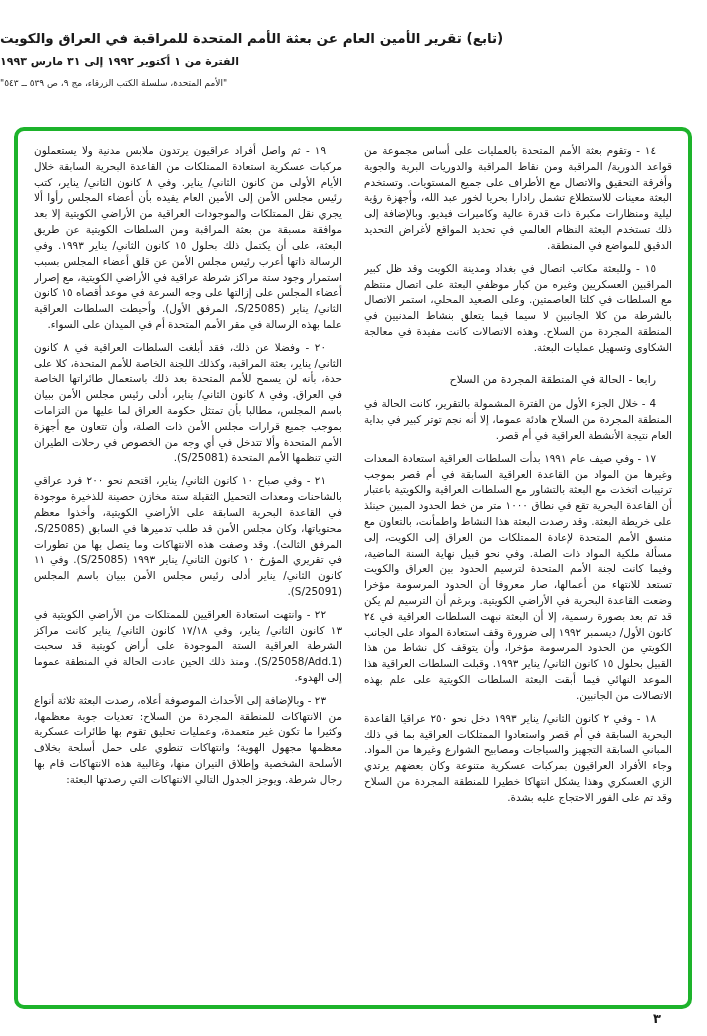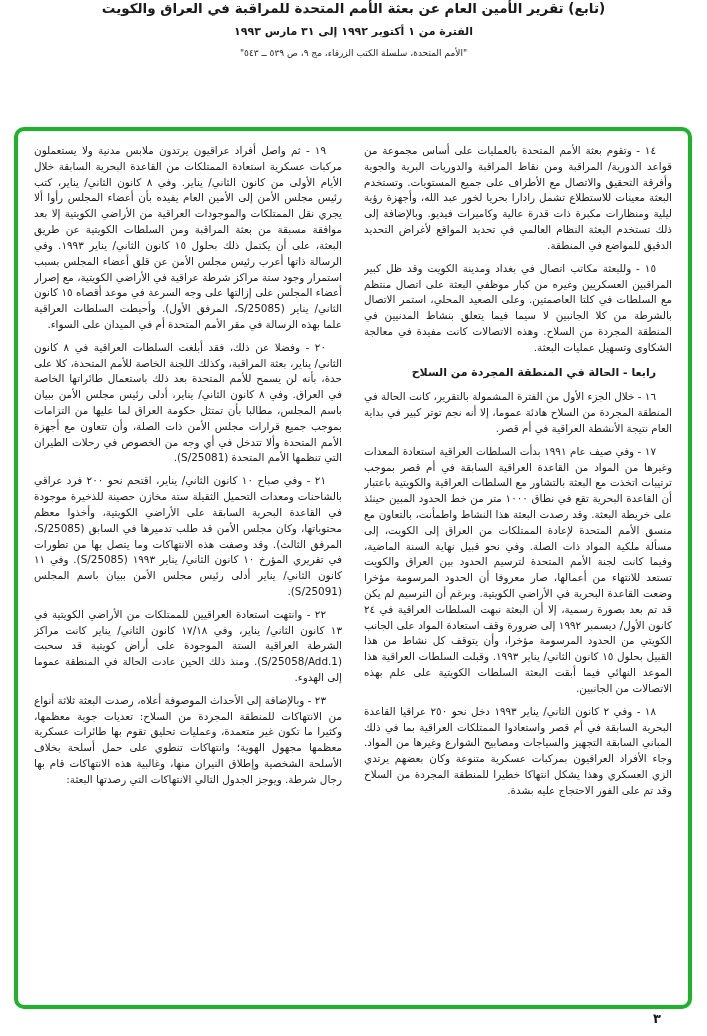--- a/index.html
+++ b/index.html
@@ -8,21 +8,22 @@
     width: 707px;
     height: 1036px;
     margin: 0 auto;
     background: #ffffff;
     font-family: "DejaVu Sans", sans-serif;
     color: #1a1a1a;
     overflow: hidden;
   }
   .header {
     direction: rtl;
-    text-align: center;
+    text-align: left;
+    padding-top: 30px;
   }
   .header-line1 {
     font-size: 13.5px;
     font-weight: bold;
     letter-spacing: 0.2px;
   }
   .header-line2 {
     font-size: 11px;
     font-weight: bold;
     margin-top: 9px;
@@ -57,22 +58,22 @@
     font-size: 10.4px;
     line-height: 1.52;
     overflow: hidden;
   }
   .column p {
     margin: 0 0 7px 0;
     text-indent: 16px;
   }
   .section-heading {
     font-size: 11px;
-    font-weight: bold;
-    margin: 9px 0 8px 0;
+    font-weight: normal;
+    margin: 16px 0 8px 0;
     text-indent: 16px;
   }
   .page-number {
     position: absolute;
     bottom: 10px;
     right: 46px;
     font-size: 13px;
     font-weight: bold;
     direction: rtl;
   }
@@ -88,21 +89,21 @@
     <div class="header-line3">"الأمم المتحدة، سلسلة الكتب الزرقاء، مج ٩، ص ٥٣٩ ــ ٥٤٣"</div>
   </header>
 
   <div class="content-frame">
     <div class="columns">
 
       <div class="column">
         <p>١٤ - وتقوم بعثة الأمم المتحدة بالعمليات على أساس مجموعة من قواعد الدورية/ المراقبة ومن نقاط المراقبة والدوريات البرية والجوية وأفرقة التحقيق والاتصال مع الأطراف على جميع المستويات. وتستخدم البعثة معينات للاستطلاع تشمل رادارا بحريا لخور عبد الله، وأجهزة رؤية ليلية ومنظارات مكبرة ذات قدرة عالية وكاميرات فيديو. وبالإضافة إلى ذلك تستخدم البعثة النظام العالمي في تحديد المواقع لأغراض التحديد الدقيق للمواضع في المنطقة.</p>
         <p>١٥ - وللبعثة مكاتب اتصال في بغداد ومدينة الكويت وقد ظل كبير المراقبين العسكريين وغيره من كبار موظفي البعثة على اتصال منتظم مع السلطات في كلتا العاصمتين. وعلى الصعيد المحلي، استمر الاتصال بالشرطة من كلا الجانبين لا سيما فيما يتعلق بنشاط المدنيين في المنطقة المجردة من السلاح. وهذه الاتصالات كانت مفيدة في معالجة الشكاوى وتسهيل عمليات البعثة.</p>
         <div class="section-heading">رابعا - الحالة في المنطقة المجردة من السلاح</div>
-        <p>١٦ - خلال الجزء الأول من الفترة المشمولة بالتقرير، كانت الحالة في المنطقة المجردة من السلاح هادئة عموما، إلا أنه نجم توتر كبير في بداية العام نتيجة الأنشطة العراقية في أم قصر.</p>
+        <p>4 - خلال الجزء الأول من الفترة المشمولة بالتقرير، كانت الحالة في المنطقة المجردة من السلاح هادئة عموما، إلا أنه نجم توتر كبير في بداية العام نتيجة الأنشطة العراقية في أم قصر.</p>
         <p>١٧ - وفي صيف عام ١٩٩١ بدأت السلطات العراقية استعادة المعدات وغيرها من المواد من القاعدة العراقية السابقة في أم قصر بموجب ترتيبات اتخذت مع البعثة بالتشاور مع السلطات العراقية والكويتية باعتبار أن القاعدة البحرية تقع في نطاق ١٠٠٠ متر من خط الحدود المبين حينئذ على خريطة البعثة. وقد رصدت البعثة هذا النشاط واطمأنت، بالتعاون مع منسق الأمم المتحدة لإعادة الممتلكات من العراق إلى الكويت، إلى مسألة ملكية المواد ذات الصلة. وفي نحو قبيل نهاية السنة الماضية، وفيما كانت لجنة الأمم المتحدة لترسيم الحدود بين العراق والكويت تستعد للانتهاء من أعمالها، صار معروفا أن الحدود المرسومة مؤخرا وضعت القاعدة البحرية في الأراضي الكويتية. وبرغم أن الترسيم لم يكن قد تم بعد بصورة رسمية، إلا أن البعثة نبهت السلطات العراقية في ٢٤ كانون الأول/ ديسمبر ١٩٩٢ إلى ضرورة وقف استعادة المواد على الجانب الكويتي من الحدود المرسومة مؤخرا، وأن يتوقف كل نشاط من هذا القبيل بحلول ١٥ كانون الثاني/ يناير ١٩٩٣. وقبلت السلطات العراقية هذا الموعد النهائي فيما أبقت البعثة السلطات الكويتية على علم بهذه الاتصالات من الجانبين.</p>
         <p>١٨ - وفي ٢ كانون الثاني/ يناير ١٩٩٣ دخل نحو ٢٥٠ عراقيا القاعدة البحرية السابقة في أم قصر واستعادوا الممتلكات العراقية بما في ذلك المباني السابقة التجهيز والسياجات ومصابيح الشوارع وغيرها من المواد. وجاء الأفراد العراقيون بمركبات عسكرية متنوعة وكان بعضهم يرتدي الزي العسكري وهذا يشكل انتهاكا خطيرا للمنطقة المجردة من السلاح وقد تم على الفور الاحتجاج عليه بشدة.</p>
       </div>
 
       <div class="column">
         <p>١٩ - ثم واصل أفراد عراقيون يرتدون ملابس مدنية ولا يستعملون مركبات عسكرية استعادة الممتلكات من القاعدة البحرية السابقة خلال الأيام الأولى من كانون الثاني/ يناير. وفي ٨ كانون الثاني/ يناير، كتب رئيس مجلس الأمن إلى الأمين العام يفيده بأن أعضاء المجلس رأوا ألا يجري نقل الممتلكات والموجودات العراقية من الأراضي الكويتية إلا بعد موافقة مسبقة من بعثة المراقبة ومن السلطات الكويتية عن طريق البعثة، على أن يكتمل ذلك بحلول ١٥ كانون الثاني/ يناير ١٩٩٣. وفي الرسالة ذاتها أعرب رئيس مجلس الأمن عن قلق أعضاء المجلس بسبب استمرار وجود ستة مراكز شرطة عراقية في الأراضي الكويتية، مع إصرار أعضاء المجلس على إزالتها على وجه السرعة في موعد أقصاه ١٥ كانون الثاني/ يناير (S/25085، المرفق الأول). وأحيطت السلطات العراقية علما بهذه الرسالة في مقر الأمم المتحدة أم في الميدان على السواء.</p>
         <p>٢٠ - وفضلا عن ذلك، فقد أبلغت السلطات العراقية في ٨ كانون الثاني/ يناير، بعثة المراقبة، وكذلك اللجنة الخاصة للأمم المتحدة، كلا على حدة، بأنه لن يسمح للأمم المتحدة بعد ذلك باستعمال طائراتها الخاصة في العراق. وفي ٨ كانون الثاني/ يناير، أدلى رئيس مجلس الأمن ببيان باسم المجلس، مطالبا بأن تمتثل حكومة العراق لما عليها من التزامات بموجب جميع قرارات مجلس الأمن ذات الصلة، وأن تتعاون مع أجهزة الأمم المتحدة وألا تتدخل في أي وجه من الخصوص في رحلات الطيران التي تنظمها الأمم المتحدة (S/25081).</p>
         <p>٢١ - وفي صباح ١٠ كانون الثاني/ يناير، اقتحم نحو ٢٠٠ فرد عراقي بالشاحنات ومعدات التحميل الثقيلة ستة مخازن حصينة للذخيرة موجودة في القاعدة البحرية السابقة على الأراضي الكويتية، وأخذوا معظم محتوياتها، وكان مجلس الأمن قد طلب تدميرها في السابق (S/25085، المرفق الثالث). وقد وصفت هذه الانتهاكات وما يتصل بها من تطورات في تقريري المؤرخ ١٠ كانون الثاني/ يناير ١٩٩٣ (S/25085). وفي ١١ كانون الثاني/ يناير أدلى رئيس مجلس الأمن ببيان باسم المجلس (S/25091).</p>
         <p>٢٢ - وانتهت استعادة العراقيين للممتلكات من الأراضي الكويتية في ١٣ كانون الثاني/ يناير، وفي ١٧/١٨ كانون الثاني/ يناير كانت مراكز الشرطة العراقية الستة الموجودة على أراض كويتية قد سحبت (S/25058/Add.1). ومنذ ذلك الحين عادت الحالة في المنطقة عموما إلى الهدوء.</p>
         <p>٢٣ - وبالإضافة إلى الأحداث الموصوفة أعلاه، رصدت البعثة ثلاثة أنواع من الانتهاكات للمنطقة المجردة من السلاح: تعديات جوية معظمها، وكثيرا ما تكون غير متعمدة، وعمليات تحليق تقوم بها طائرات عسكرية معظمها مجهول الهوية؛ وانتهاكات تنطوي على حمل أسلحة بخلاف الأسلحة الشخصية وإطلاق النيران منها، وغالبية هذه الانتهاكات قام بها رجال شرطة. ويوجز الجدول التالي الانتهاكات التي رصدتها البعثة:</p>

